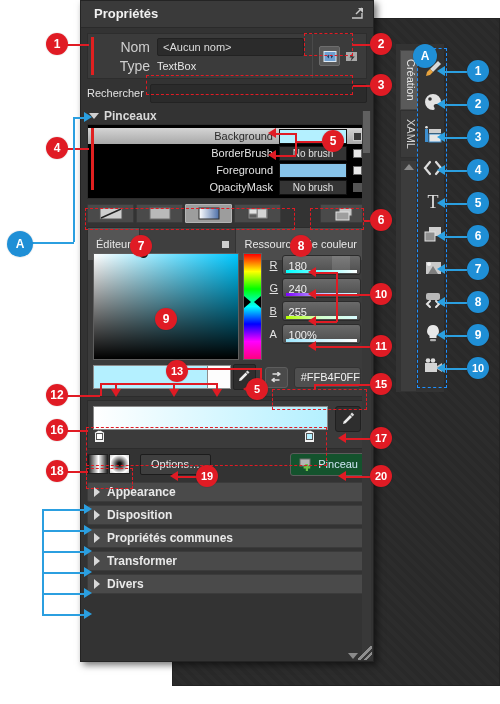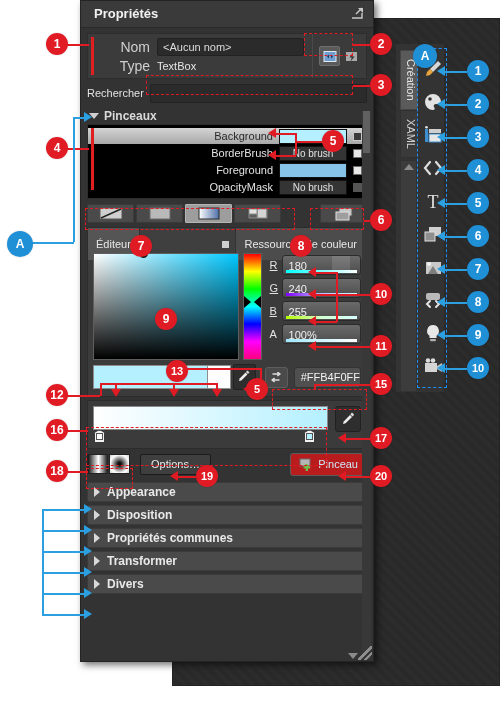--- a/index.html
+++ b/index.html
@@ -223,21 +223,21 @@
   #grad-kind{display:flex;gap:1px;}
   .gk{width:19px;height:18px;border:1px solid #222;}
   .gk.linear{background:linear-gradient(to right,#111,#fff 55%,#2a2a2a);}
   .gk.radial{background:radial-gradient(circle at 50% 50%,#111 12%,#ffffff 70%,#d0d0d0 100%);}
   #options-btn{
     margin-left:10px;height:19px;background:#3f3f3f;border:1px solid #1c1c1c;
     color:#eaeaea;font-size:11px;line-height:19px;padding:0 10px;border-radius:2px;
   }
   #opts-row .spacer{flex:1;}
   #pinceau-btn{
-    height:21px;background:#b91c1c;border:1px solid #5c5c5c;border-radius:3px;
+    height:21px;background:#14532d;border:1px solid #5c5c5c;border-radius:3px;
     color:#cfe6f5;font-size:11px;display:flex;align-items:center;padding:0 8px;gap:5px;
   }
 
   
   #accordion{margin:6px 6px 0 6px;}
   .acc{
     height:18px;background:#4a4a4a;border:1px solid #3b3b3b;margin-bottom:3px;
     display:flex;align-items:center;color:#e9e9e9;font-size:12px;font-weight:bold;
     border-radius:2px;
   }

